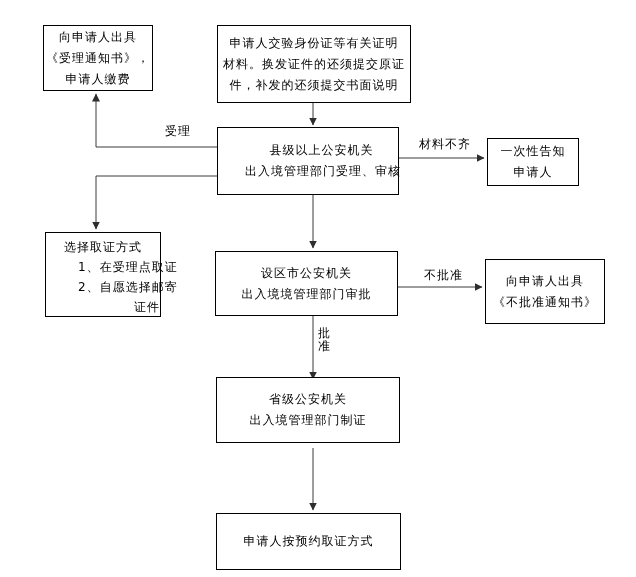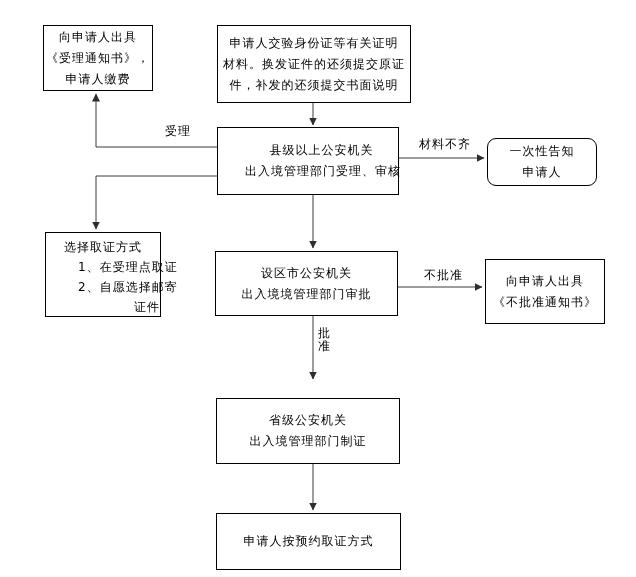--- a/index.html
+++ b/index.html
@@ -104,36 +104,36 @@
     <div class="ln">出入境管理部门受理、审核</div>
   </div>
 
   <div class="node choose" style="left:45px; top:232px; width:116px; height:85px;">
     <div class="ln">选择取证方式</div>
     <div class="ln left">1、在受理点取证</div>
     <div class="ln left">2、自愿选择邮寄</div>
     <div class="ln left">证件</div>
   </div>
 
-  <div class="node" style="left:487px; top:138px; width:110px; height:48px;border-radius:9px;">
+  <div class="node" style="left:487px; top:138px; width:92px; height:48px;">
     <div class="ln">一次性告知</div>
     <div class="ln">申请人</div>
   </div>
 
   <div class="node" style="left:215px; top:251px; width:183px; height:65px;">
     <div class="ln">设区市公安机关</div>
     <div class="ln">出入境境管理部门审批</div>
   </div>
 
   <div class="node" style="left:485px; top:259px; width:120px; height:65px;">
     <div class="ln">向申请人出具</div>
     <div class="ln">《不批准通知书》</div>
   </div>
 
-  <div class="node" style="left:216px; top:398px; width:184px; height:66px;">
+  <div class="node" style="left:216px; top:377px; width:184px; height:66px;">
     <div class="ln">省级公安机关</div>
     <div class="ln">出入境管理部门制证</div>
   </div>
 
   <div class="node" style="left:216px; top:513px; width:185px; height:57px;">
     <div class="ln">申请人按预约取证方式</div>
   </div>
 
   <span class="edge-label" style="left:165px; top:123px;">受理</span>
 

